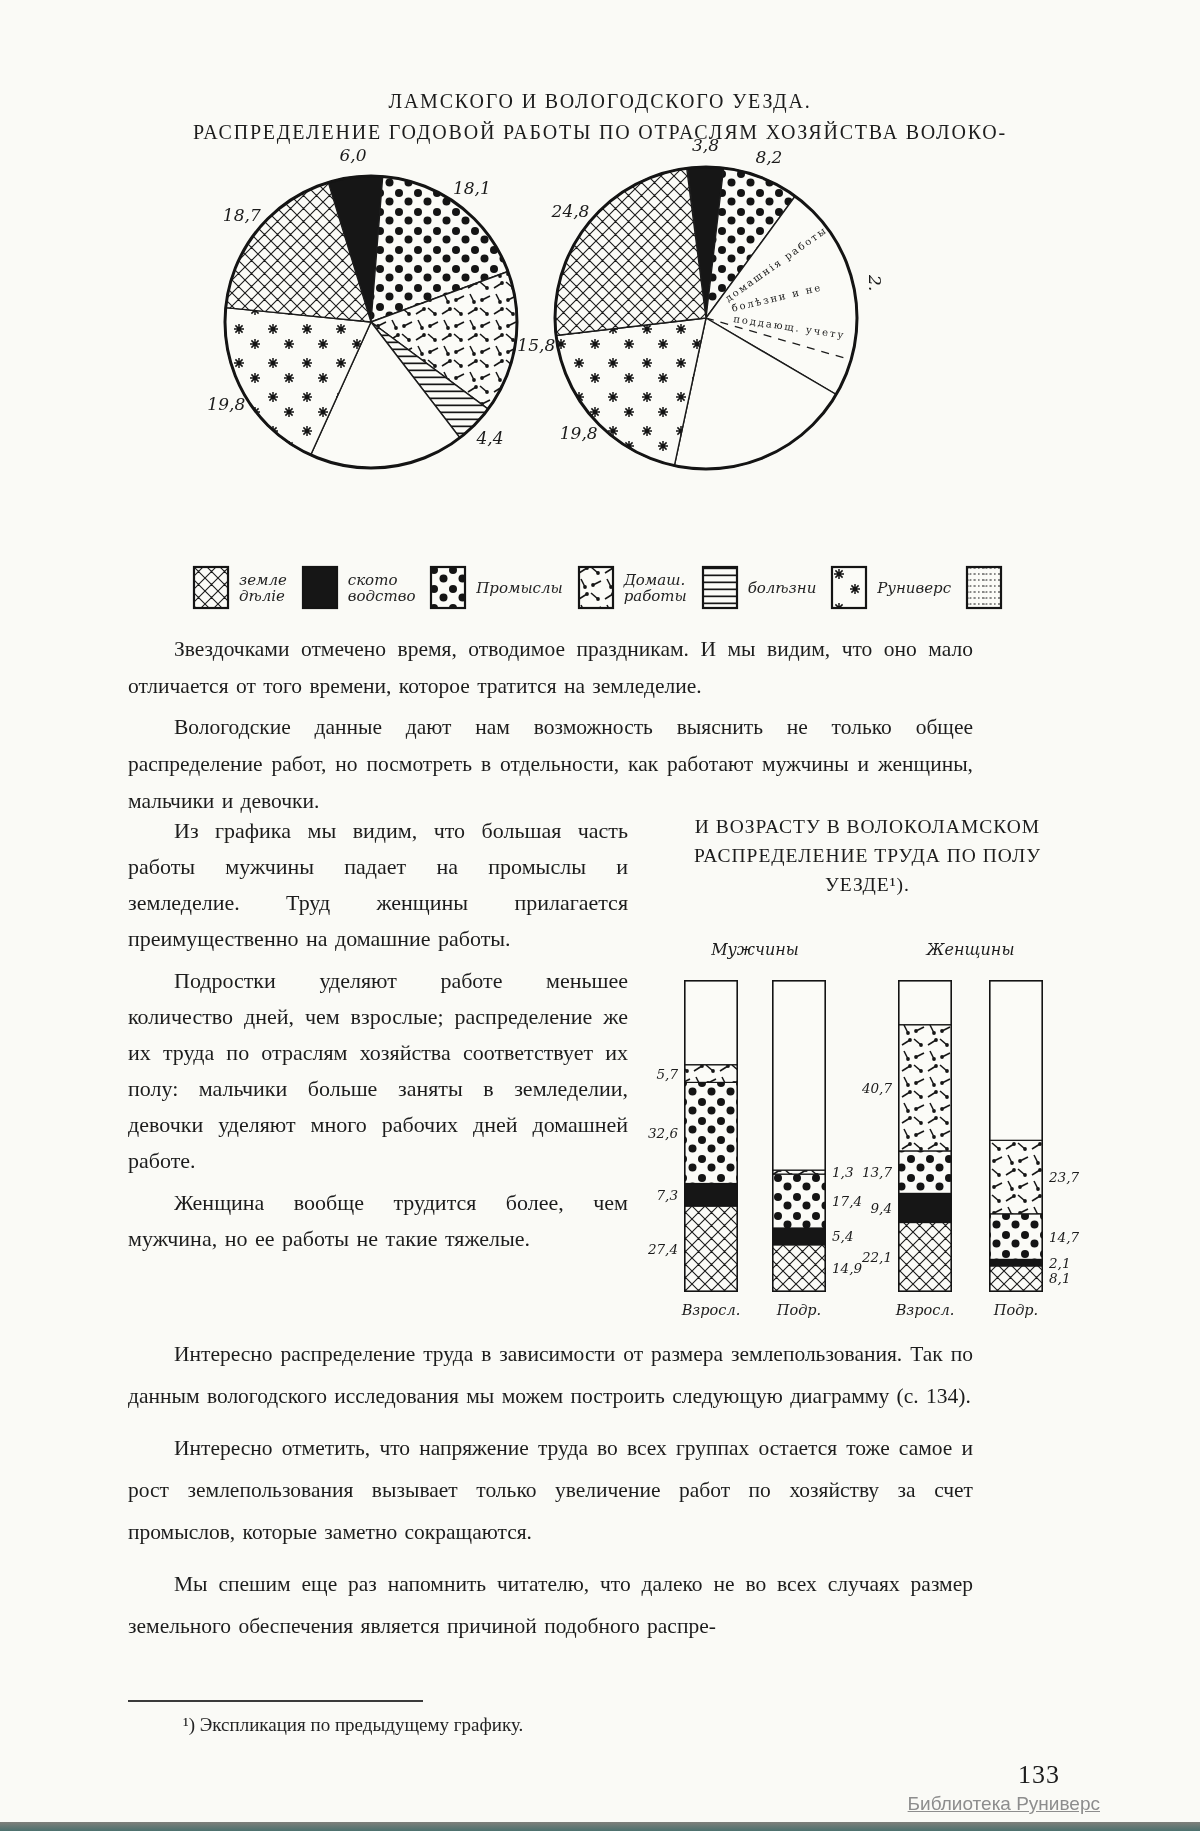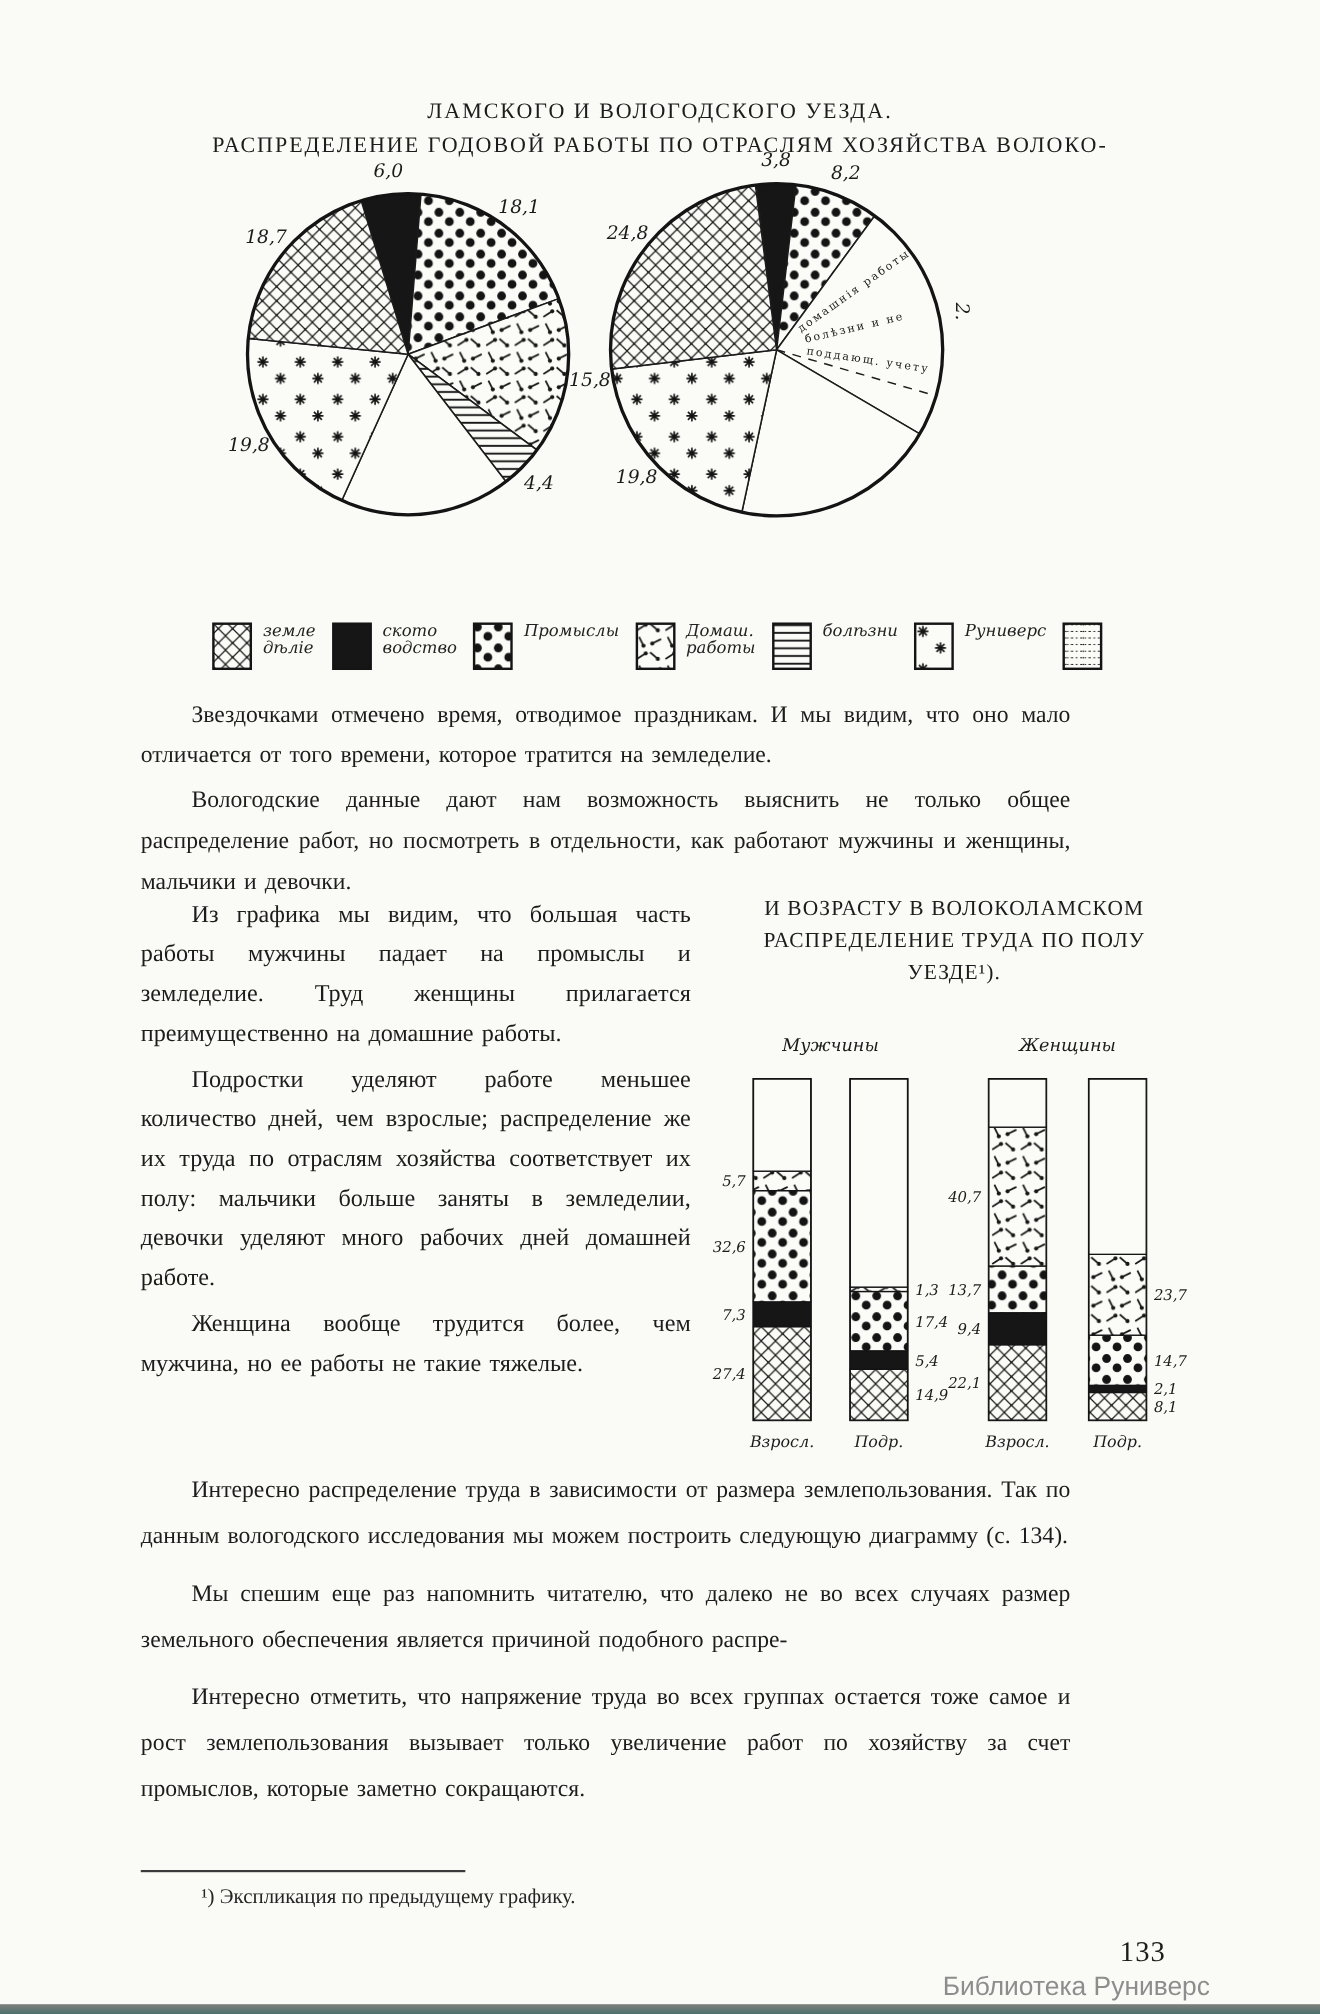--- a/index.html
+++ b/index.html
@@ -24,35 +24,35 @@
   #col-right{width:455px;}
   .bar-title{
     text-align:center;font-size:19.5px;line-height:29px;letter-spacing:1px;
   }
   #para-bottom{left:128px;top:1332px;width:845px;}
   #para-bottom .para{line-height:42px;margin-bottom:10px;}
   #legend{
     left:192px;top:556px;width:820px;height:64px;
     display:flex;justify-content:space-between;align-items:center;
   }
-  .legend-item{display:flex;gap:7px;}
+  .legend-item{display:flex;align-items:center;gap:7px;}
   .legend-label{
     font-style:italic;font-size:15px;line-height:16px;color:#222;
     font-family:"DejaVu Serif",serif;
   }
   .fn-rule{left:128px;top:1700px;width:295px;border-top:2px solid #3a3a3a;height:0;}
   .footnote{
     left:128px;top:1714px;width:720px;padding-left:55px;
     font-size:19px;color:#242424;
   }
   .page-number{left:1018px;top:1760px;width:90px;font-size:26px;letter-spacing:1px;}
   .watermark{
     left:850px;top:1793px;width:250px;text-align:right;
     font-family:"Liberation Sans","DejaVu Sans",sans-serif;
-    font-size:24px;color:#8d8d8d;
+    font-size:19px;color:#8d8d8d;text-decoration:underline;
   }
   .bottom-strip{left:0;bottom:0;width:1200px;height:9px;
     background:linear-gradient(#6a6a66,#15514f 140%);opacity:.85;}
   svg{overflow:visible;}
   svg text{font-family:"DejaVu Serif",serif;}
 </style>
 </head>
 <body>
 
 <svg width="0" height="0" class="abs" style="left:0;top:0" aria-hidden="true">
@@ -272,22 +272,22 @@
         <rect x="350" y="233.3" width="52" height="73.5" fill="url(#pat-dash)" stroke="#141414" stroke-width="1.2"></rect>
         <text x="409" y="275.1" text-anchor="start" font-size="13.5" font-style="italic" fill="#1b1b1b">23,7</text>
         <rect x="350" y="74.0" width="52" height="159.3" fill="#fbfbf7" stroke="#141414" stroke-width="1.2"></rect>
         <text x="376" y="408" text-anchor="middle" font-size="14.5" font-style="italic" fill="#1b1b1b">Подр.</text>
       </svg>
   </div>
 </div>
 
 <div id="para-bottom" class="abs">
   <p class="para">Интересно распределение труда в зависимости от размера землепользования. Так по данным вологодского исследования мы можем построить следующую диаграмму (с. 134).</p>
+  <p class="para">Интересно отметить, что напряжение труда во всех группах остается тоже самое и рост землепользования вызывает только увеличение работ по хозяйству за счет промыслов, которые заметно сокращаются.</p>
   <p class="para">Мы спешим еще раз напомнить читателю, что далеко не во всех случаях размер земельного обеспечения является причиной подобного распре-</p>
-  <p class="para">Интересно отметить, что напряжение труда во всех группах остается тоже самое и рост землепользования вызывает только увеличение работ по хозяйству за счет промыслов, которые заметно сокращаются.</p>
 </div>
 
 <div class="abs fn-rule"></div>
 <div class="abs footnote">¹) Экспликация по предыдущему графику.</div>
 
 <div class="abs page-number">133</div>
 <div class="abs watermark">Библиотека Руниверс</div>
 <div class="abs bottom-strip"></div>
 
 </body></html>

